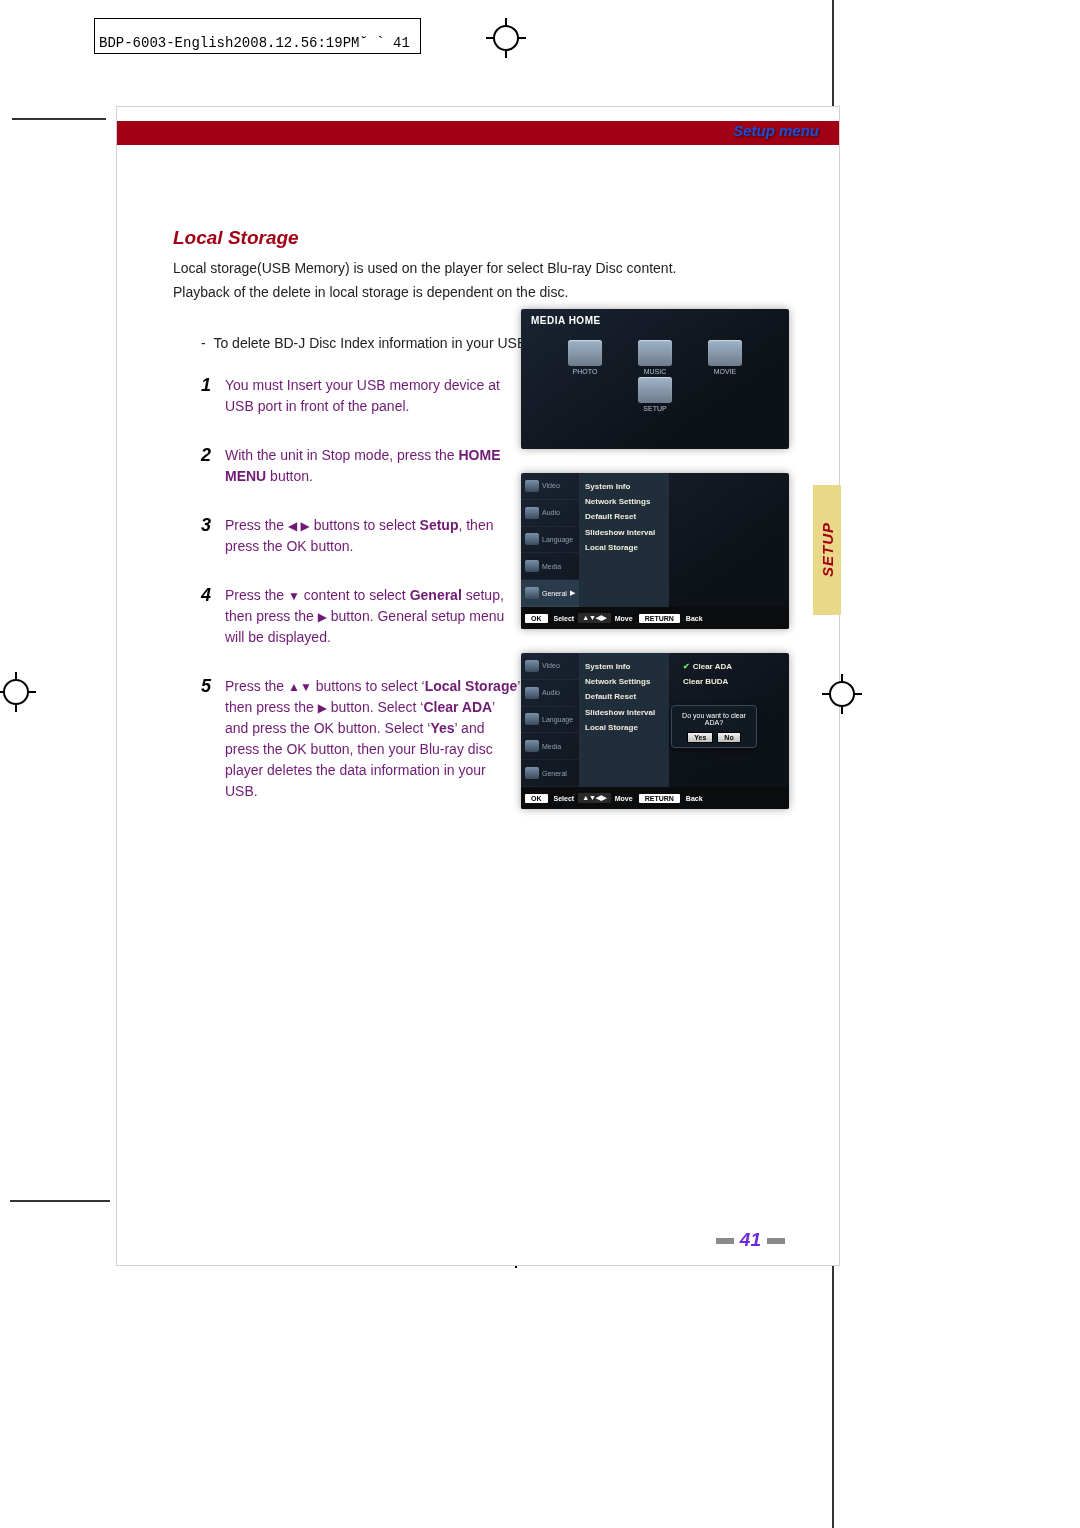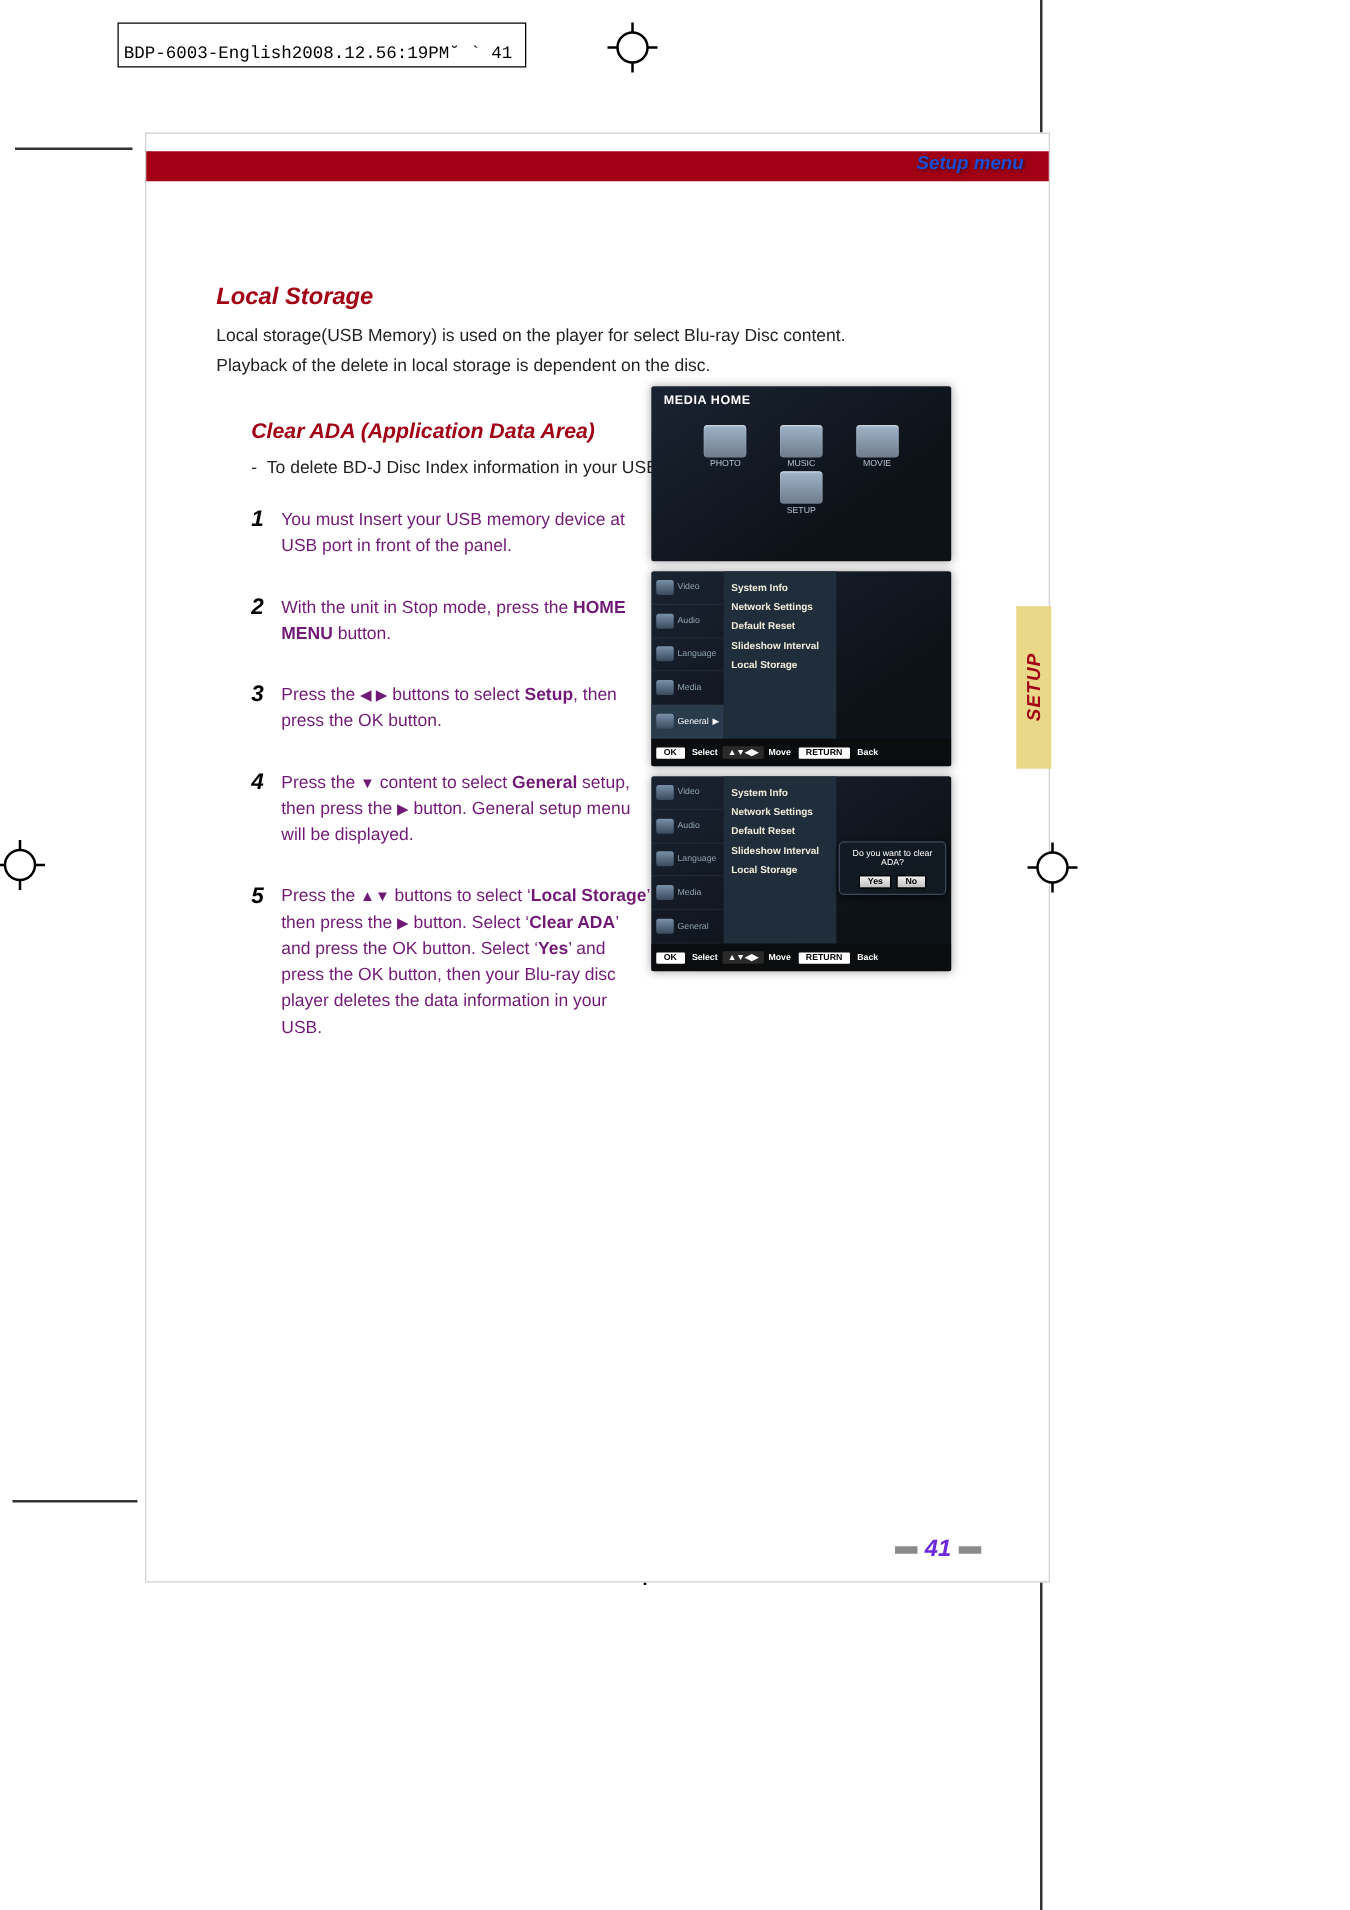--- a/index.html
+++ b/index.html
@@ -100,27 +100,27 @@
     font-style: italic; font-weight: bold; font-size: 18px; color: #000;
     width: 24px; flex-shrink: 0;
   }
   .step .txt { font-size: 14px; color: #701a75; line-height: 1.5; }
   .step .txt b { font-weight: bold; }
   .nav-icon { display: inline-block; font-size: 12px; vertical-align: middle; }
 
   .shots { position: absolute; left: 404px; top: 202px; width: 240px; }
 
   .shot {
-    width: 240px;
+    width: 268px;
     background: linear-gradient(145deg,#1a2332 0%,#0d1218 70%);
     border-radius: 2px;
     box-shadow: 0 0 8px rgba(0,0,0,0.35);
     color: #fff;
     font-size: 9px;
-    margin-bottom: 8px;
+    margin-bottom: 24px;
     overflow: hidden;
   }
   .shot-1 { height: 140px; padding: 6px 10px; text-align: center; }
   .shot-1 .title { text-align: left; font-weight: bold; font-size: 10px; margin-bottom: 14px; letter-spacing: 0.5px;}
   .shot-1 .grid { display: grid; grid-template-columns: 1fr 1fr 1fr; gap: 2px; justify-items: center; margin: 0 20px; }
   .cell { text-align: center; }
   .cell .ico {
     width: 34px; height: 26px;
     background: linear-gradient(180deg,#a0b4c8,#6e7c8c);
     border-radius: 3px;
@@ -238,21 +238,20 @@
     </div>
 
   <div class="content">
     <h2 class="section">Local Storage</h2>
     <div class="intro">
       <div>Local storage(USB Memory) is used on the player for select Blu-ray Disc content.</div>
       <div>Playback of the delete in local storage is dependent on the disc.</div>
     </div>
 
     <div class="subsection-area">
-      <h3 class="sub">Clear ADA (Application Data Area)</h3>
       <div class="bullet">- &nbsp;To delete BD-J Disc Index information in your USB</div>
 
       <div class="steps">
         <div class="step">
           <div class="num">1</div>
           <div class="txt"><span>You must Insert your USB memory device at USB port in front of the panel.</span></div>
         </div>
         <div class="step">
           <div class="num">2</div>
           <div class="txt"><span>With the unit in Stop mode, press the </span><b>HOME MENU</b><span>  button.</span></div>
@@ -361,20 +360,24 @@
             <span>General</span>
           </div>
       </div>
       <div class="menu-mid">
         <div class="opt">System Info</div>
         <div class="opt">Network Settings</div>
         <div class="opt">Default Reset</div>
         <div class="opt">Slideshow Interval</div>
         <div class="opt">Local Storage</div>
       </div>
+      <div class="menu-right">
+        <div class="act"><span class="check">✔</span><span>Clear ADA</span></div>
+        <div class="act"><span>Clear BUDA</span></div>
+      </div>
       <div class="dialog">
         <div class="msg">Do you want to clear ADA?</div>
         <div class="btns">
           <div class="btn">Yes</div>
           <div class="btn">No</div>
         </div>
       </div>
       <div class="shot-footer">
         <span class="pill-white">OK</span>
         <span class="txt-f">Select</span>

